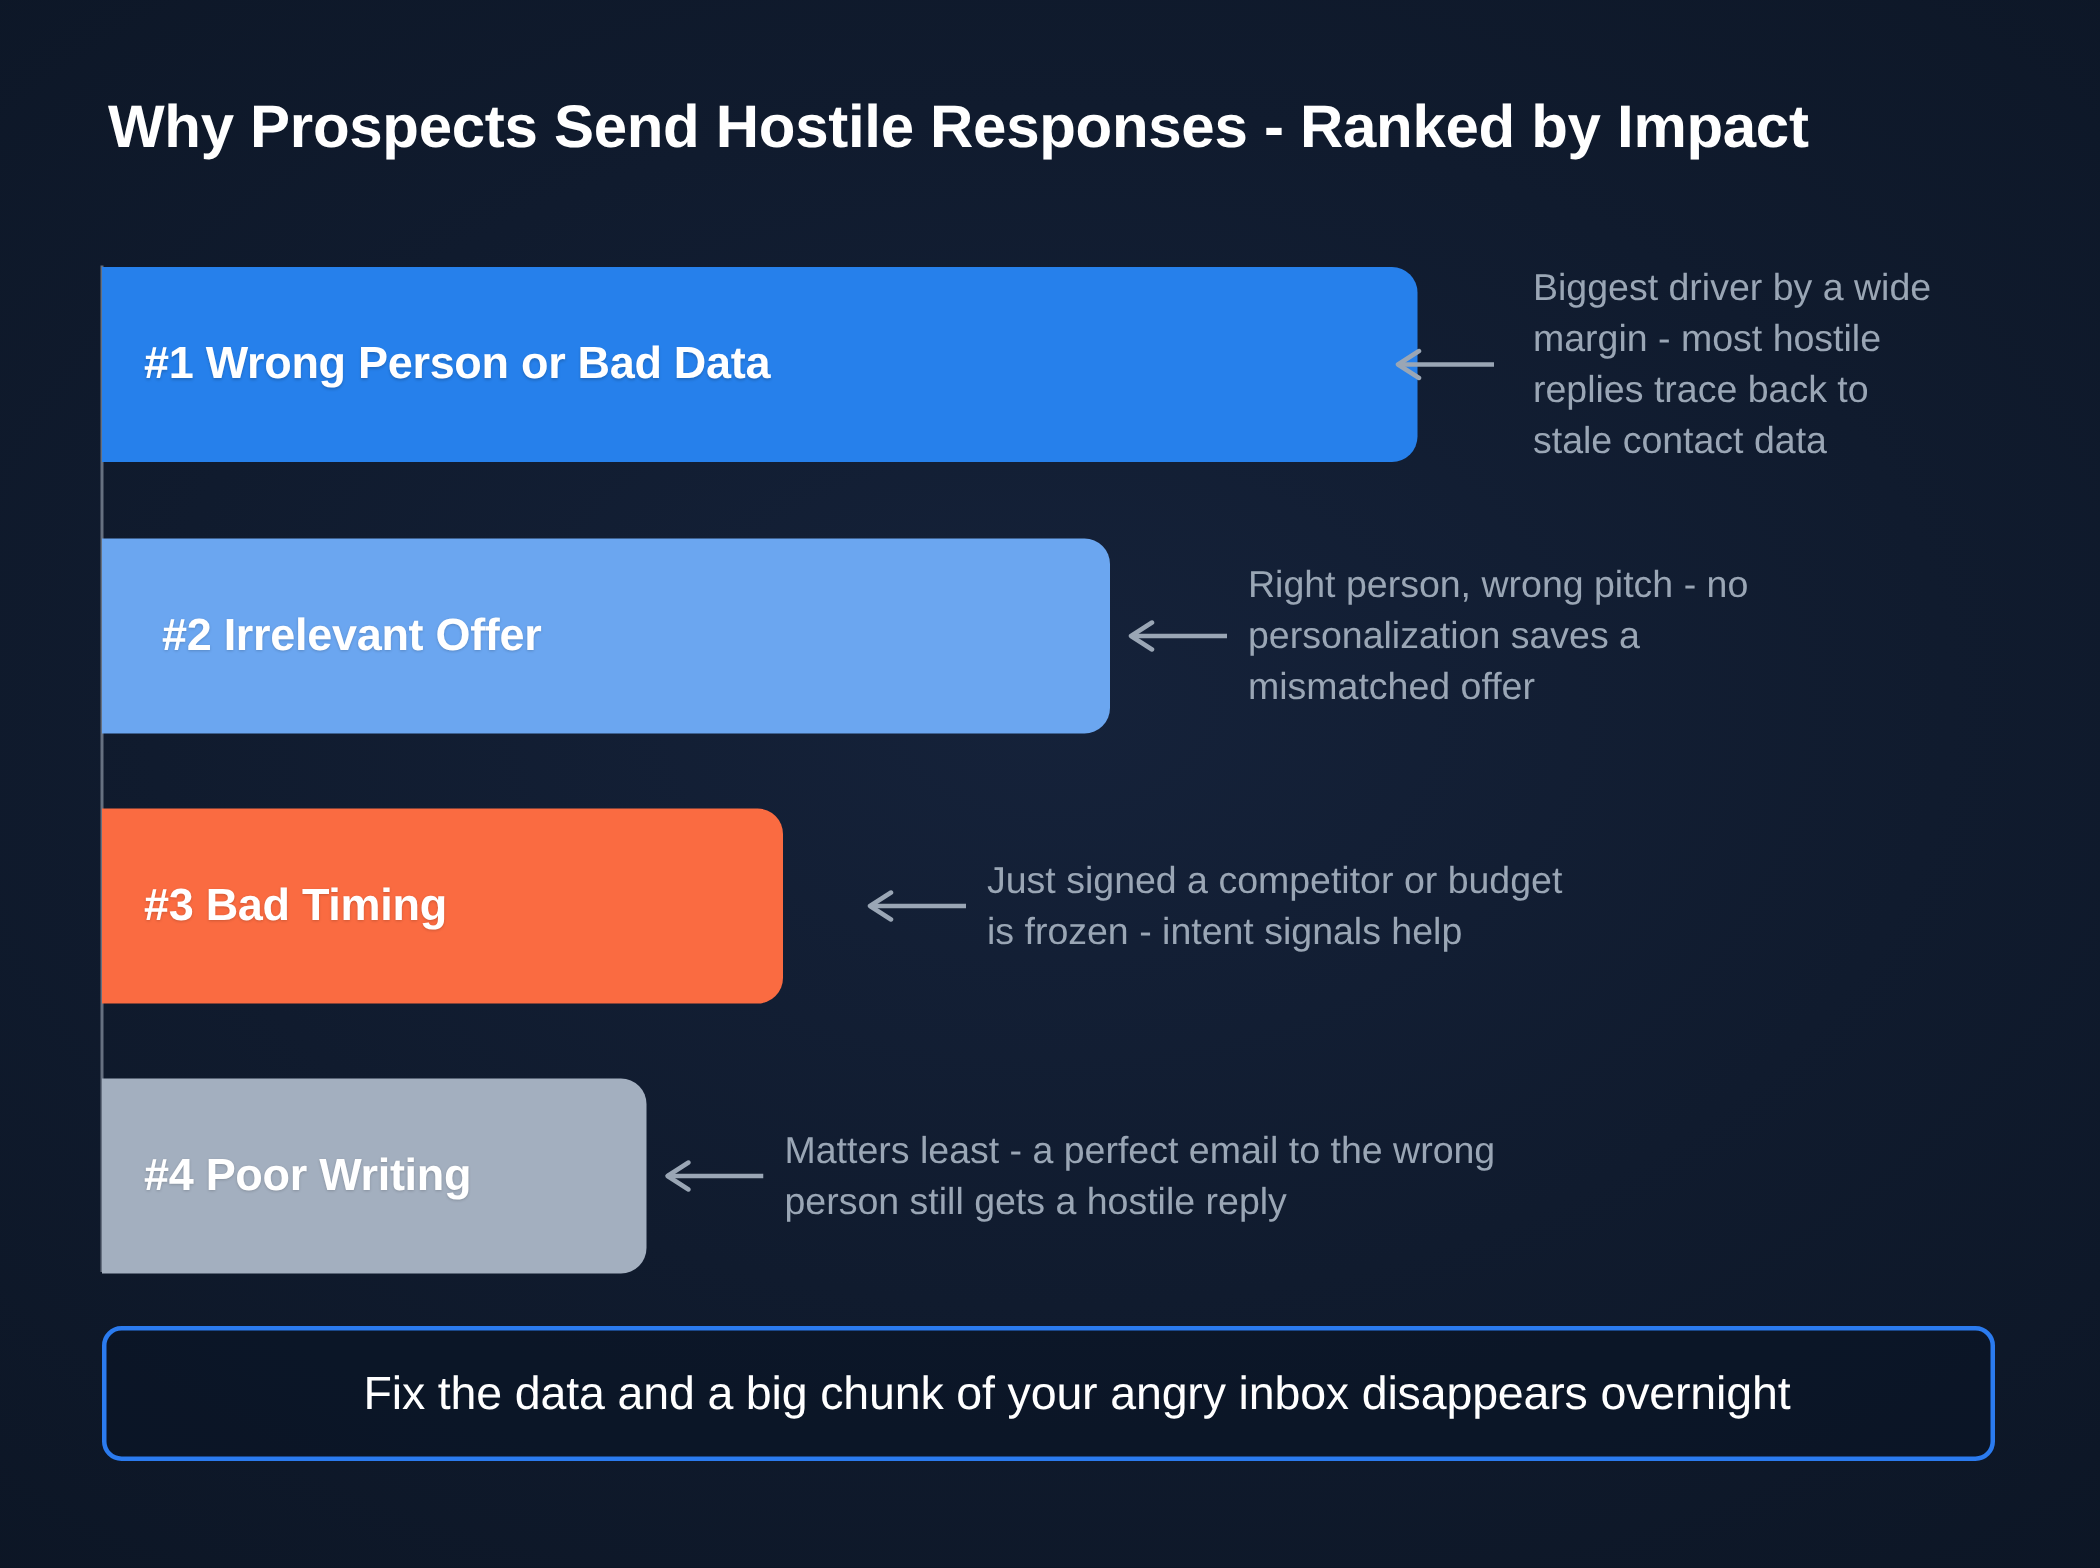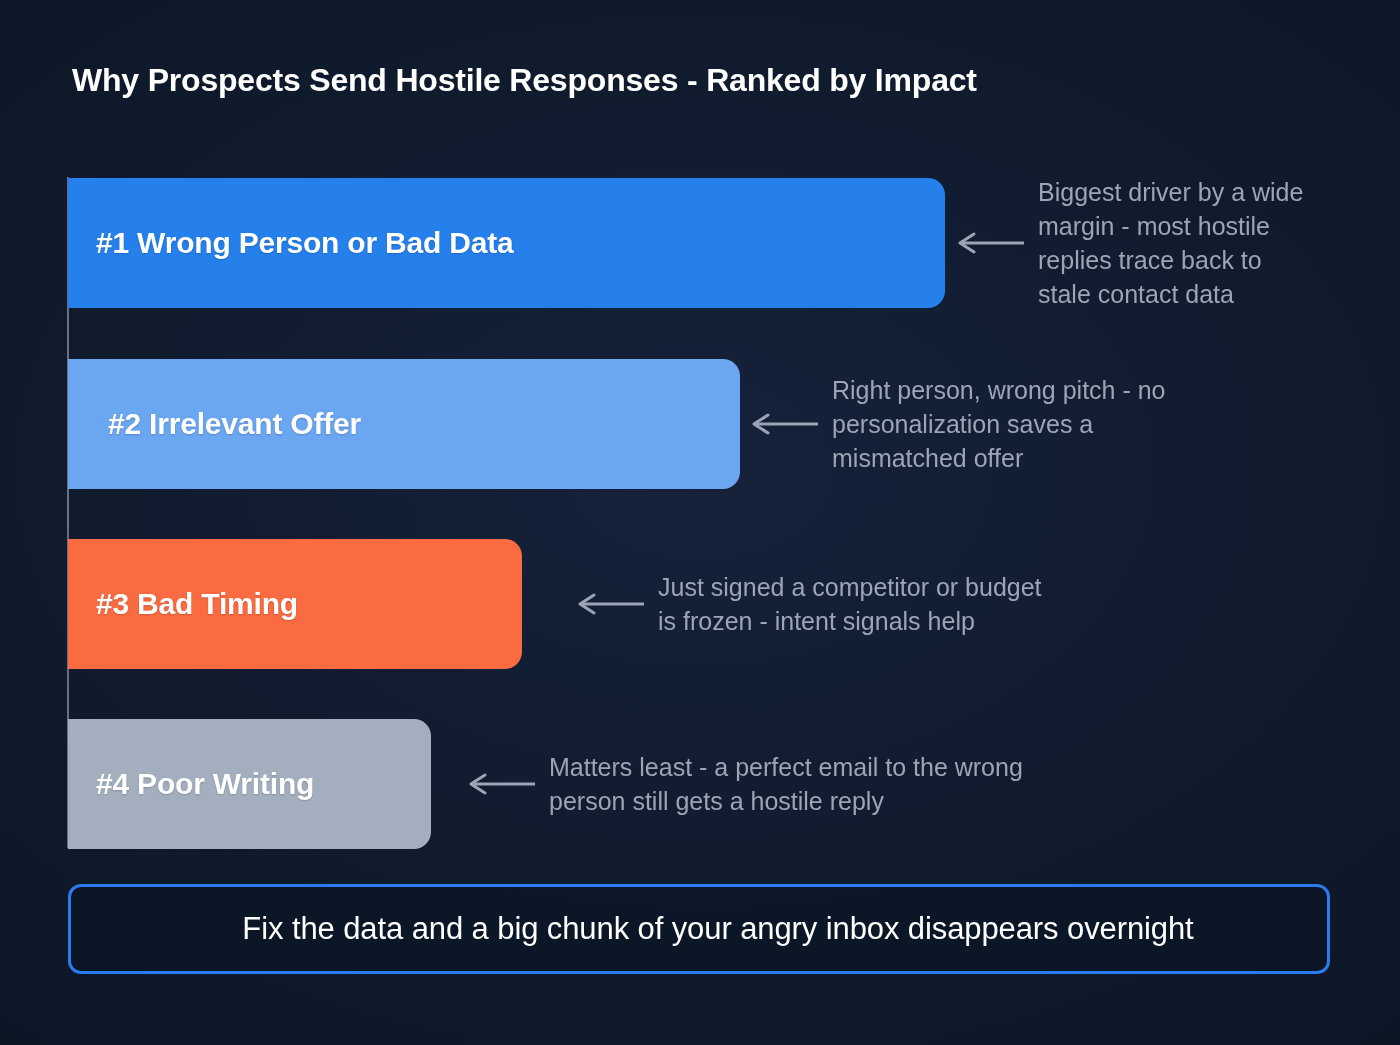--- a/index.html
+++ b/index.html
@@ -24,21 +24,21 @@
     overflow: hidden;
   }
 
   
   #chart-title {
     position: absolute;
     left: 72px;
     top: 60px;
     width: 1280px;
     color: #ffffff;
-    font-size: 32px;
+    font-size: 40px;
     font-weight: bold;
     letter-spacing: -0.2px;
     line-height: 1.25;
     white-space: nowrap;
   }
 
   
   #plot-area {
     position: absolute;
     left: 0;
@@ -143,21 +143,21 @@
 
   <div id="plot-area">
 
     <div id="axis-line"></div>
 
     <div class="bar-row" style="top:178px;">
       <div class="bar" style="width:877px; background:#2680eb;">
         <span class="bar-label">#1 Wrong Person or Bad Data</span>
       </div>
     </div>
-    <div class="annotation" style="left:958px; top:178px; height:130px;">
+    <div class="annotation" style="left:930px; top:178px; height:130px;gap:12px;">
       <span class="arrow">
         <svg width="66" height="22" viewBox="0 0 66 22">
           <path d="M2 11 L66 11" stroke="#9aa6b5" stroke-width="3" fill="none"></path>
           <path d="M16 2 L2 11 L16 20" stroke="#9aa6b5" stroke-width="3" fill="none" stroke-linecap="round" stroke-linejoin="round"></path>
         </svg>
       </span>
       <span class="annotation-text">Biggest driver by a wide
 margin - most hostile
 replies trace back to
 stale contact data</span>
@@ -194,21 +194,21 @@
       </span>
       <span class="annotation-text">Just signed a competitor or budget
 is frozen - intent signals help</span>
     </div>
 
     <div class="bar-row" style="top:719px;">
       <div class="bar" style="width:363px; background:#a3afbf;">
         <span class="bar-label">#4 Poor Writing</span>
       </div>
     </div>
-    <div class="annotation" style="left:469px; top:719px; height:130px;align-items:center;">
+    <div class="annotation" style="left:443px; top:719px; height:130px;align-items:center;">
       <span class="arrow">
         <svg width="66" height="22" viewBox="0 0 66 22">
           <path d="M2 11 L66 11" stroke="#9aa6b5" stroke-width="3" fill="none"></path>
           <path d="M16 2 L2 11 L16 20" stroke="#9aa6b5" stroke-width="3" fill="none" stroke-linecap="round" stroke-linejoin="round"></path>
         </svg>
       </span>
       <span class="annotation-text">Matters least - a perfect email to the wrong
 person still gets a hostile reply</span>
     </div>
 

